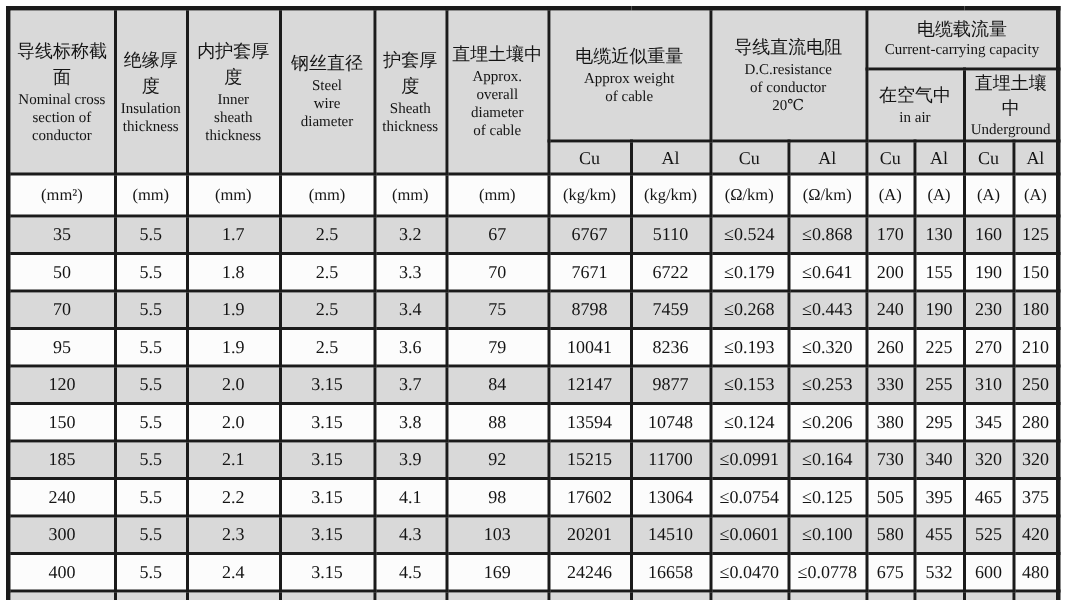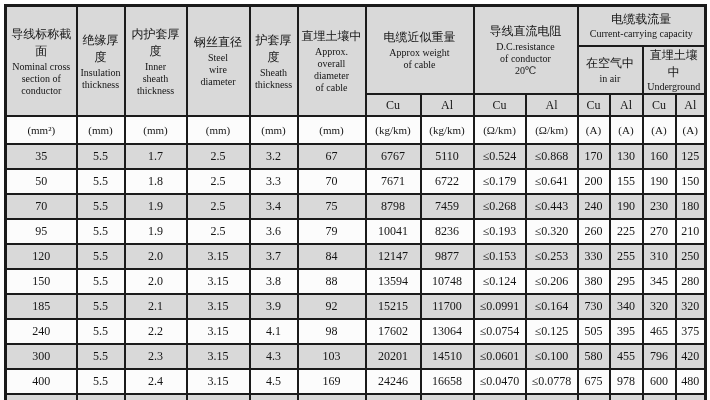--- a/index.html
+++ b/index.html
@@ -312,36 +312,36 @@
           <td>2.3</td>
           <td>3.15</td>
           <td>4.3</td>
           <td>103</td>
           <td>20201</td>
           <td>14510</td>
           <td>≤0.0601</td>
           <td>≤0.100</td>
           <td>580</td>
           <td>455</td>
-          <td>796</td>
+          <td>525</td>
           <td>420</td>
         </tr>
         <tr>
           <td>400</td>
           <td>5.5</td>
           <td>2.4</td>
           <td>3.15</td>
           <td>4.5</td>
           <td>169</td>
           <td>24246</td>
           <td>16658</td>
           <td>≤0.0470</td>
           <td>≤0.0778</td>
           <td>675</td>
-          <td>978</td>
+          <td>532</td>
           <td>600</td>
           <td>480</td>
         </tr>
         <tr>
           <td>500</td>
           <td>5.5</td>
           <td>2.5</td>
           <td>3.15</td>
           <td>4.7</td>
           <td>119</td>

